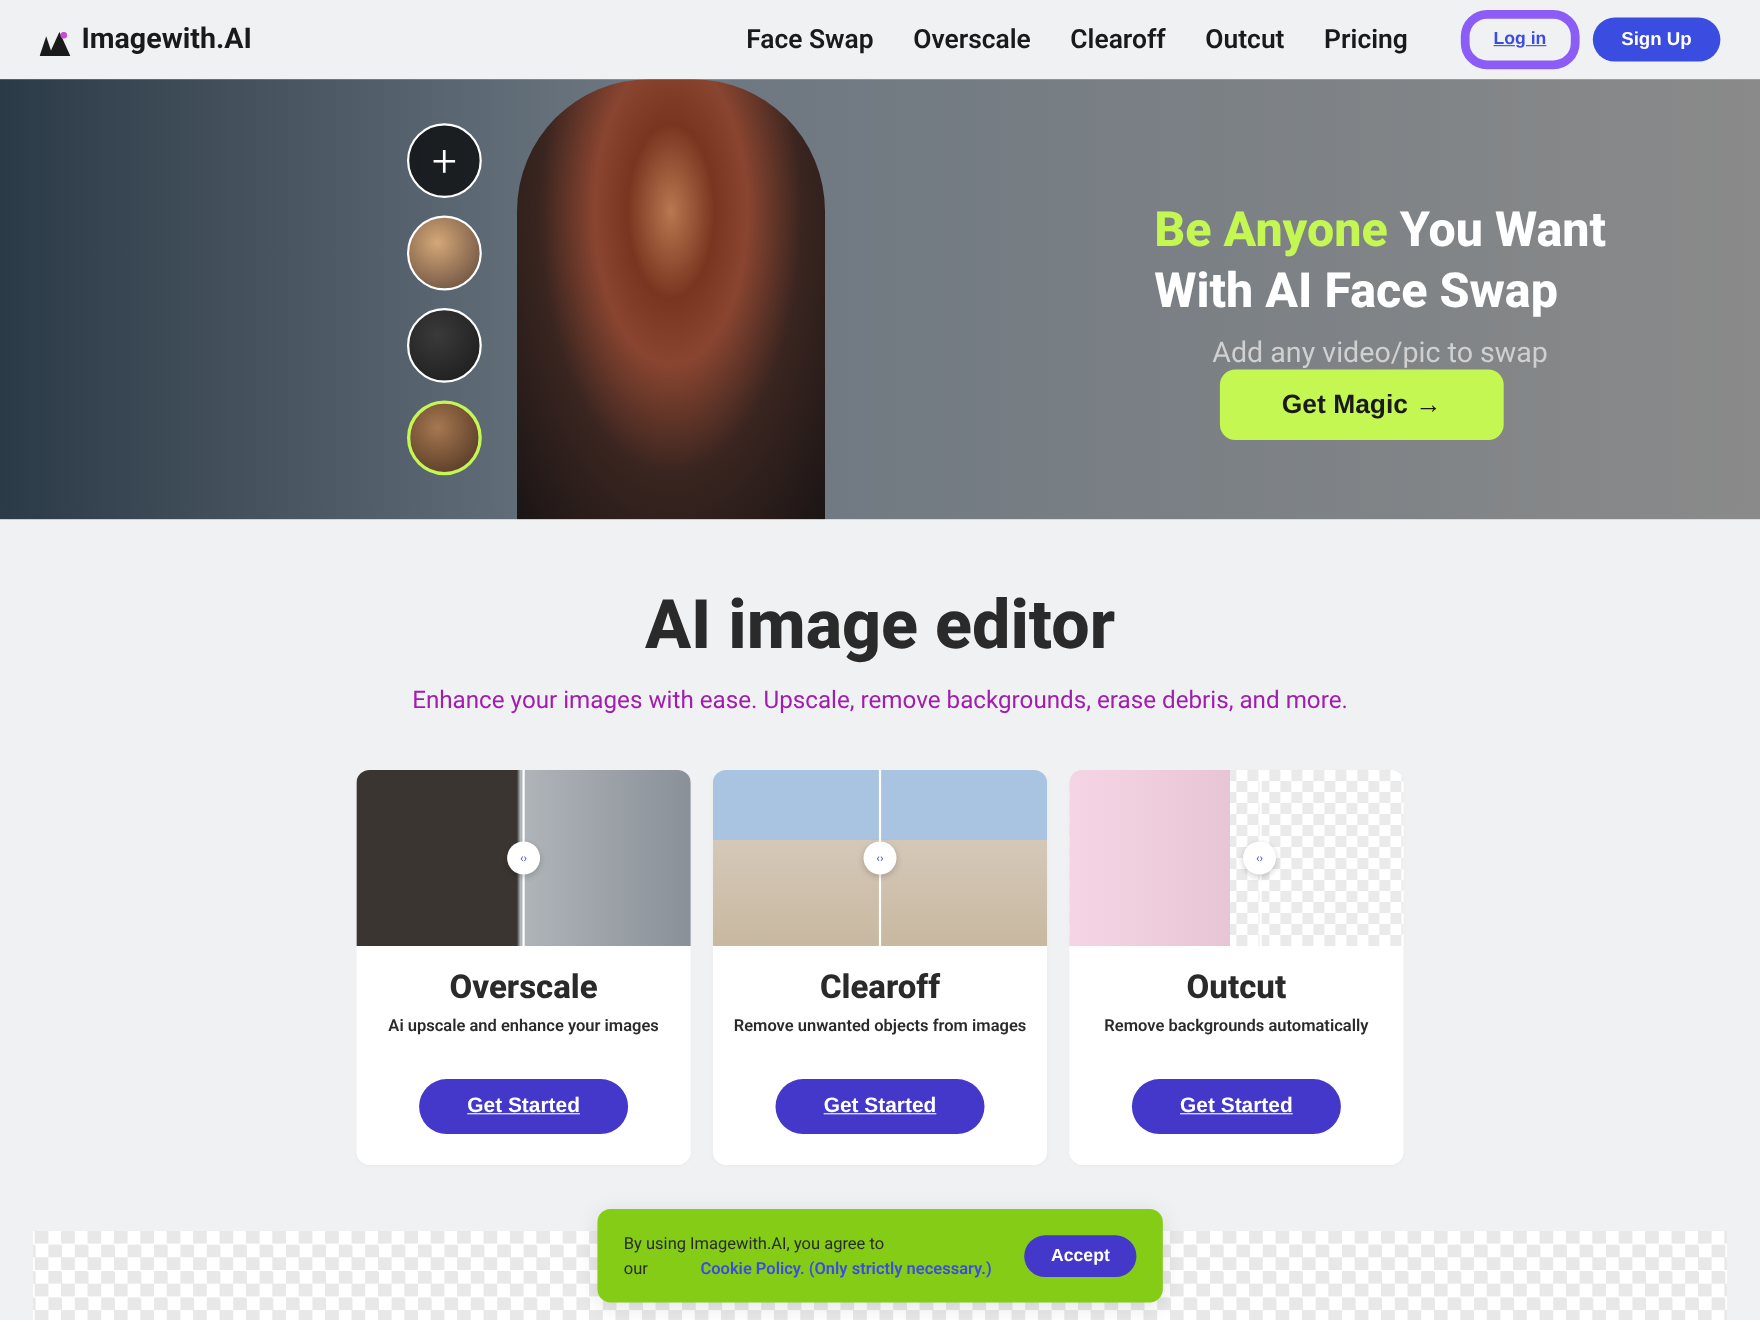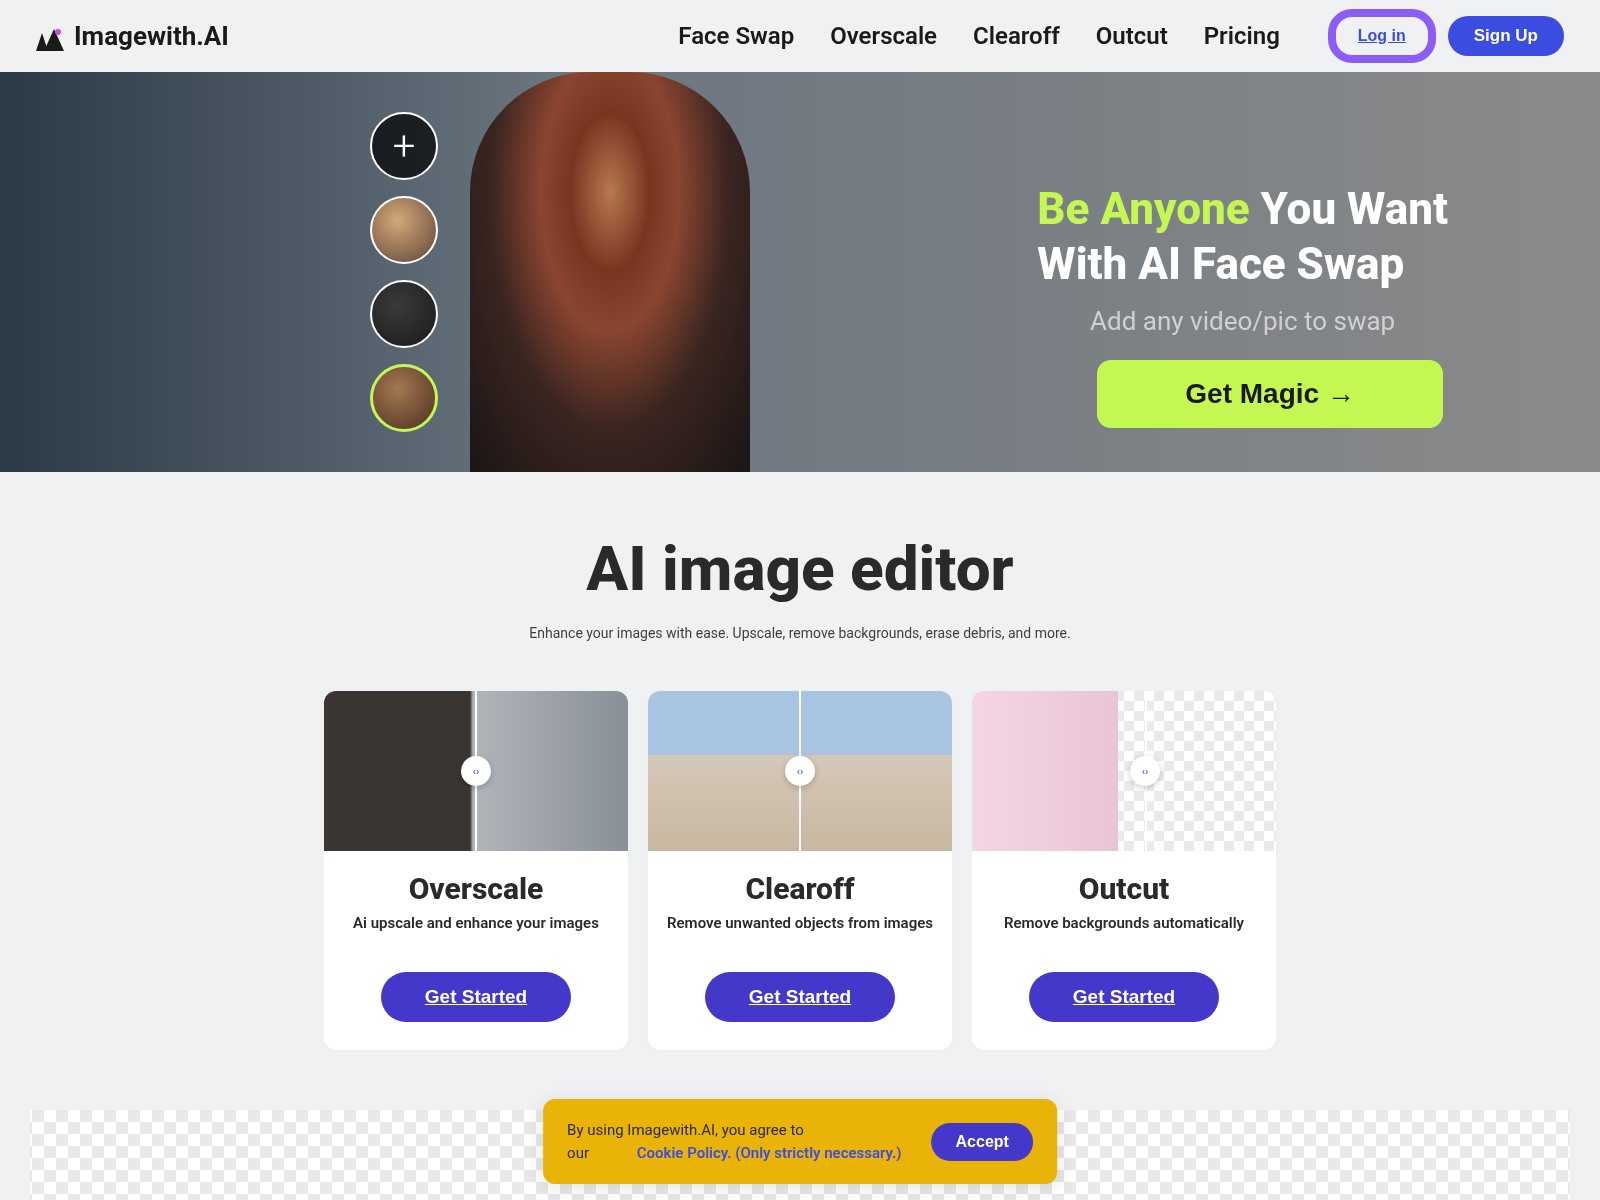--- a/index.html
+++ b/index.html
@@ -20,51 +20,51 @@
 .hero { position: relative; height: 400px; width: 100%; background: linear-gradient(to right, #2b3a47 0%, #6b7680 35%, #8a8a8a 100%); overflow: hidden; }
 .hero-content { position: relative; width: 100%; height: 100%; }
 .face-selector { position: absolute; left: 370px; top: 40px; display: flex; flex-direction: column; gap: 16px; }
 .face-option { width: 68px; height: 68px; border-radius: 50%; border: 2px solid #fff; display: flex; align-items: center; justify-content: center; cursor: pointer; }
 .face-add { background: rgba(0,0,0,0.7); font-size: 40px; color: #fff; font-weight: 300; }
 .face-img { background: radial-gradient(circle at 40% 35%, #d4a878 0%, #5d4438 100%); }
 .face-option.selected { border-color: #c5f753; border-width: 3px; }
 .face-option.face-3 { background: radial-gradient(circle at 40% 35%, #3a3a3a 0%, #1a1a1a 100%); }
 .face-option.face-4 { background: radial-gradient(circle at 40% 35%, #a67850 0%, #4a3020 100%); }
 .hero-person { position: absolute; left: 470px; top: 0; width: 280px; height: 400px; background: radial-gradient(ellipse at 50% 30%, #b87850 0%, #7a3520 20%, #8a4530 35%, #3a2520 60%, #1a1515 100%); border-radius: 120px 120px 0 0; }
-.hero-text { position: absolute; right: 152px; top: 110px; text-align: left; }
+.hero-text { position: absolute; right: 140px; top: 110px; text-align: left; }
 .hero-title { font-size: 44px; font-weight: 800; line-height: 1.25; }
 .hero-highlight { color: #c5f753; }
 .hero-white { color: #fff; }
 .hero-subtitle { font-size: 26px; color: #d0d0d0; margin-top: 14px; text-align: center; }
-.hero-cta { margin-top: 24px; display: inline-flex; align-items: center; gap: 12px; padding: 18px 88px; background: #c5f753; color: #1a1a1a; font-size: 28px; font-weight: 600; border: none; border-radius: 14px; cursor: pointer; margin-left: 60px; }
+.hero-cta { display: inline-flex; align-items: center; gap: 12px; padding: 18px 56px; background: #c5f753; color: #1a1a1a; font-size: 24px; font-weight: 600; border: none; border-radius: 14px; cursor: pointer; margin-left: 60px; }
 
 
 .main-section { padding: 60px 0 40px; text-align: center; }
 .main-title { font-size: 62px; font-weight: 800; color: #2a2a2a; margin-bottom: 20px; }
-.main-subtitle { font-size: 14px; color: #404040; margin-bottom: 50px; }
+.main-subtitle { font-size: 22px; color: #a21caf; margin-bottom: 50px; }
 
 
 .cards { display: flex; justify-content: center; gap: 20px; }
 .card { width: 304px; background: #fff; border-radius: 12px; overflow: hidden; box-shadow: 0 1px 3px rgba(0,0,0,0.03); }
 .card-image { width: 100%; height: 160px; position: relative; display: flex; align-items: center; justify-content: center; }
 .card-image.img1 { background: linear-gradient(to right, #3a3530 0%, #3a3530 48%, #b0b5ba 49%, #8a9098 100%); }
 .card-image.img2 { background: linear-gradient(to bottom, #a8c4e0 0%, #a8c4e0 40%, #d4c8b8 40%, #c8b8a0 100%); }
 .card-image.img3 { background: linear-gradient(to right, #f5d5e5 0%, #e8c5d5 48%, transparent 48%), repeating-conic-gradient(#eaeaea 0% 25%, #fff 0% 50%) 50% / 20px 20px; }
 .slider-handle { position: absolute; width: 30px; height: 30px; background: #fff; border-radius: 50%; display: flex; align-items: center; justify-content: center; gap: 0px; font-size: 11px; color: #3b4ce0; box-shadow: 0 2px 6px rgba(0,0,0,0.2); }
 .divider-line { position: absolute; width: 2px; height: 100%; background: #fff; }
 .card-body { padding: 20px 16px 28px; text-align: center; }
 .card-title { font-size: 30px; font-weight: 800; color: #2a2a2a; margin-bottom: 8px; }
 .card-desc { font-size: 15px; color: #2a2a2a; font-weight: 600; margin-bottom: 40px; }
 .card-btn { padding: 14px 44px; background: #4338ca; color: #fff; font-size: 19px; font-weight: 700; border: none; border-radius: 26px; cursor: pointer; text-decoration: underline; }
 
 
 .checker-strip { height: 120px; width: calc(100% - 60px); margin: 20px 30px 0; background: repeating-conic-gradient(#e8e8e8 0% 25%, #fff 0% 50%) 50% / 24px 24px; }
 
 
-.cookie-banner { position: absolute; bottom: 16px; left: 50%; transform: translateX(-50%); background: #eab308; border-radius: 12px; padding: 20px 24px; display: flex; align-items: center; gap: 30px; box-shadow: 0 4px 20px rgba(0,0,0,0.1); }
+.cookie-banner { position: absolute; bottom: 16px; left: 50%; transform: translateX(-50%); background: #84cc16; border-radius: 12px; padding: 20px 24px; display: flex; align-items: center; gap: 30px; box-shadow: 0 4px 20px rgba(0,0,0,0.1); }
 .cookie-text { font-size: 15px; color: #2a2a2a; line-height: 1.5; }
 .cookie-link { color: #3b4ce0; font-weight: 600; text-decoration: none; cursor: pointer; margin-left: 44px; }
 .cookie-btn { padding: 10px 24px; background: #4338ca; color: #fff; font-size: 16px; font-weight: 700; border: none; border-radius: 22px; cursor: pointer; }
 </style>
 </head>
 <body>
 
 <header class="header">
   <div class="logo">
     <span class="logo-icon">

